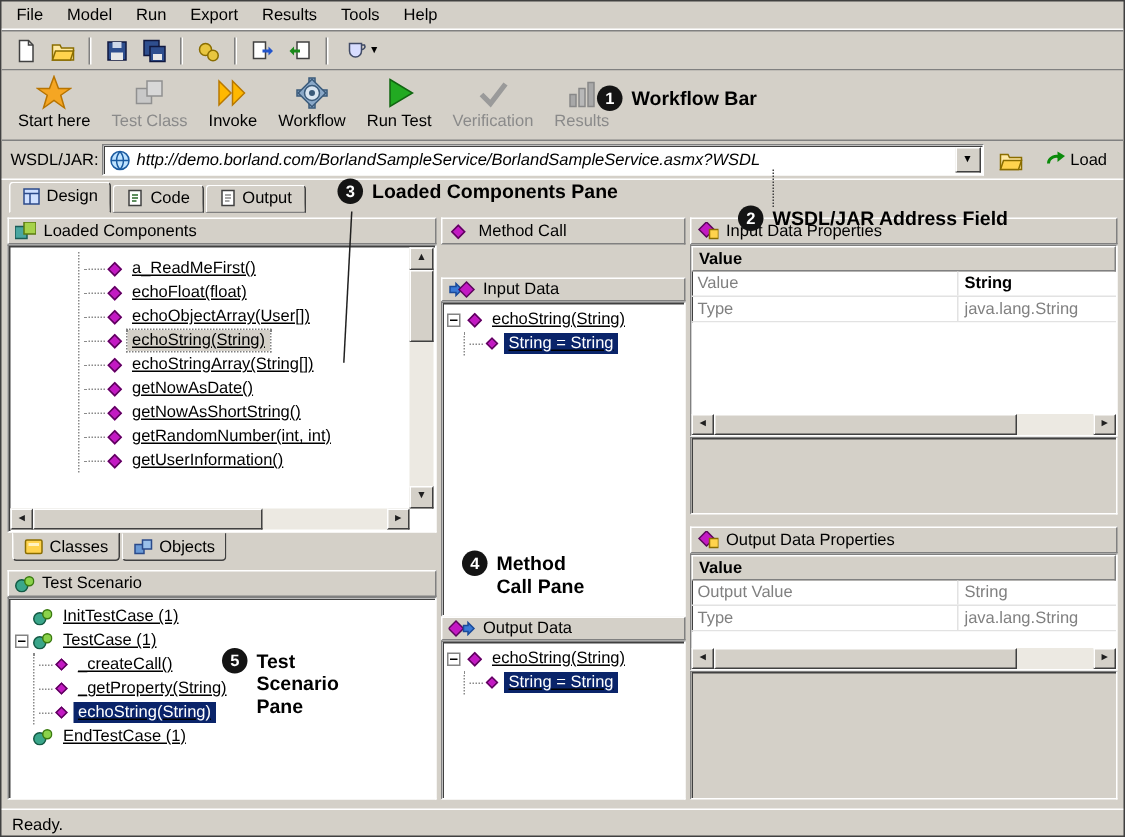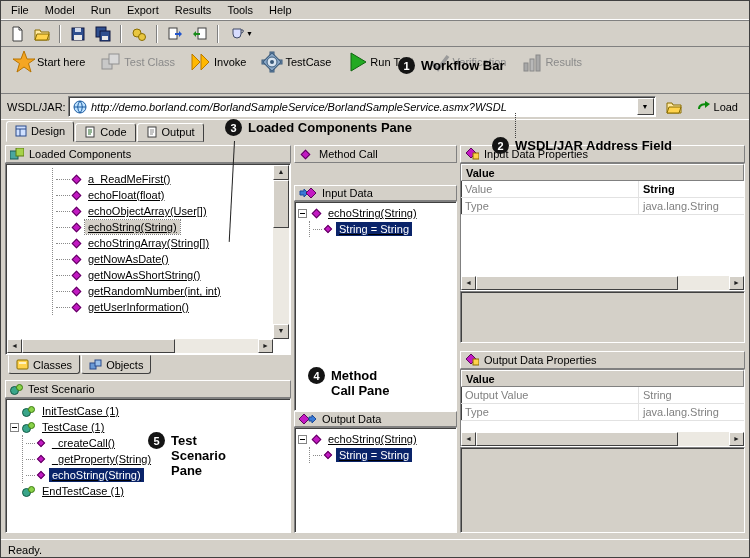--- a/index.html
+++ b/index.html
@@ -15,21 +15,21 @@
   .menu-item { padding:2px 8px; cursor:default; }
   
   .toolbar { height:27px; display:flex; align-items:center; padding:1px 4px; gap:1px;
              border-top:1px solid #808080; border-bottom:1px solid #808080; background:#d4d0c8; }
   .tbtn { width:24px; height:23px; display:flex; align-items:center; justify-content:center; background:transparent; border:1px solid transparent; }
   .tsep { width:2px; height:18px; border-left:1px solid #808080; border-right:1px solid #fff; margin:0 4px; }
   .drop-glyph { font-size:7px; margin-left:1px; }
   
   .workflowbar { height:47px; display:flex; align-items:flex-start; padding:2px 6px 0; gap:4px;
                  border-bottom:1px solid #808080; position:relative; background:#d4d0c8; }
-  .wf-item { display:flex; flex-direction:row; align-items:center; gap:1px; padding:1px 5px; }
+  .wf-item { display:flex; flex-direction:column; align-items:center; gap:1px; padding:1px 5px; }
   .wf-icon { width:24px; height:24px; }
   .wf-label { font-size:11px; white-space:nowrap; }
   .wf-item.disabled .wf-label { color:#8a8a8a; }
   
   .addressrow { height:26px; display:flex; align-items:center; padding:2px 6px; gap:5px; border-bottom:1px solid #fff; }
   .addr-label { width:56px; flex:none; }
   .combo { flex:1; height:21px; background:#fff; border:1px solid; border-color:#808080 #fff #fff #808080;
            box-shadow:inset 1px 1px 0 #404040; display:flex; align-items:center; gap:4px; padding-left:4px;font-style:italic; }
   .url-input { flex:1; border:none; outline:none; background:#fff; font:inherit; height:15px; padding:0; }
   .combo-drop { width:17px; height:17px; margin:0 1px 0 auto; background:#d4d0c8; flex:none;
@@ -214,21 +214,21 @@
     <div class="wf-item">
       <svg class="wf-icon" viewBox="0 0 24 24">
           <g fill="#8aa8c8" stroke="#3a5a7a">
             <rect x="10" y="2" width="4" height="20"></rect>
             <rect x="2" y="10" width="20" height="4"></rect>
             <rect x="5.5" y="5.5" width="13" height="13" transform="rotate(45 12 12)"></rect>
           </g>
           <circle cx="12" cy="12" r="5" fill="#d8e4f0" stroke="#3a5a7a"></circle>
           <circle cx="12" cy="12" r="2" fill="#3a5a7a"></circle>
         </svg>
-      <span class="wf-label">TestCase</span>
+      <span class="wf-label">Workflow</span>
     </div>
     <div class="wf-item">
       <svg class="wf-icon" viewBox="0 0 24 24">
           <polygon points="6,3 21,12 6,21" fill="#22aa22" stroke="#116611"></polygon>
         </svg>
       <span class="wf-label">Run Test</span>
     </div>
     <div class="wf-item disabled">
       <svg class="wf-icon" viewBox="0 0 24 24">
           <polyline points="4,13 10,19 20,6" stroke="#9a9a9a" stroke-width="3.5" fill="none"></polyline>

